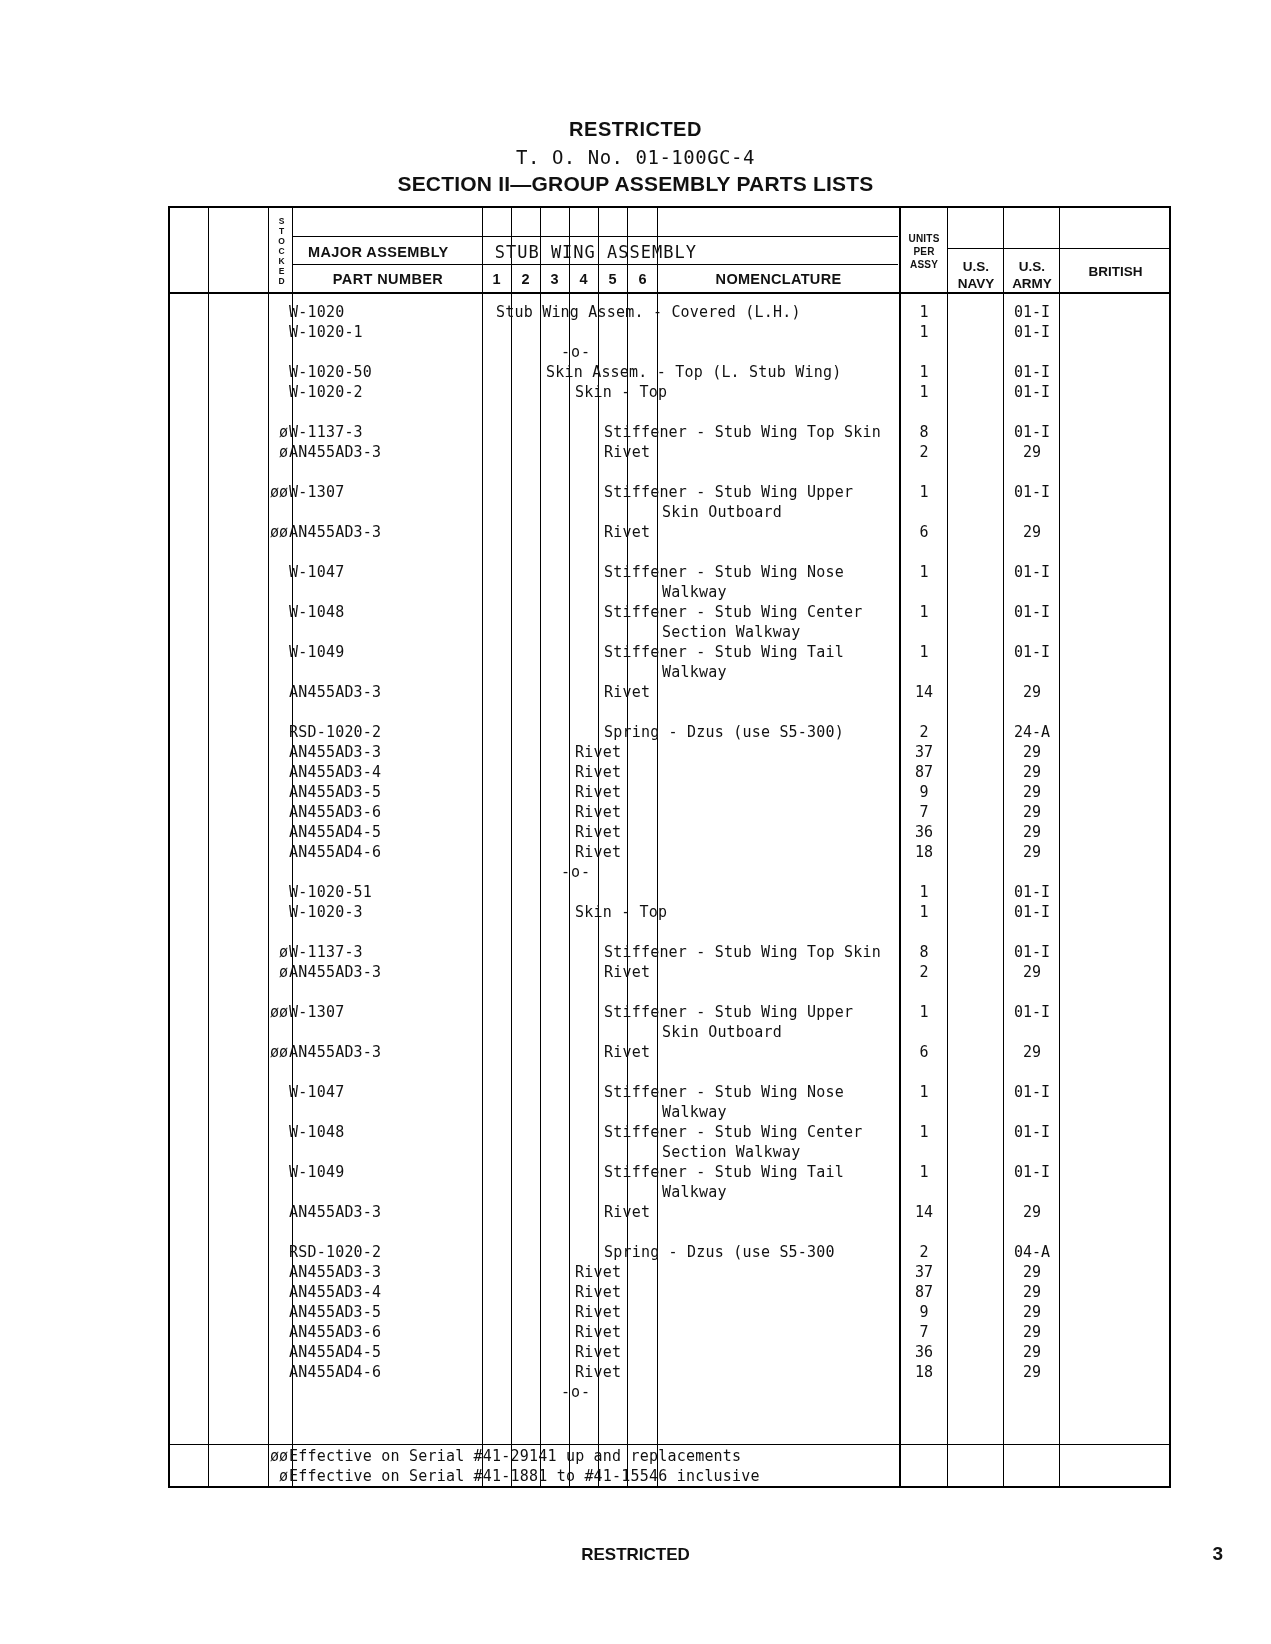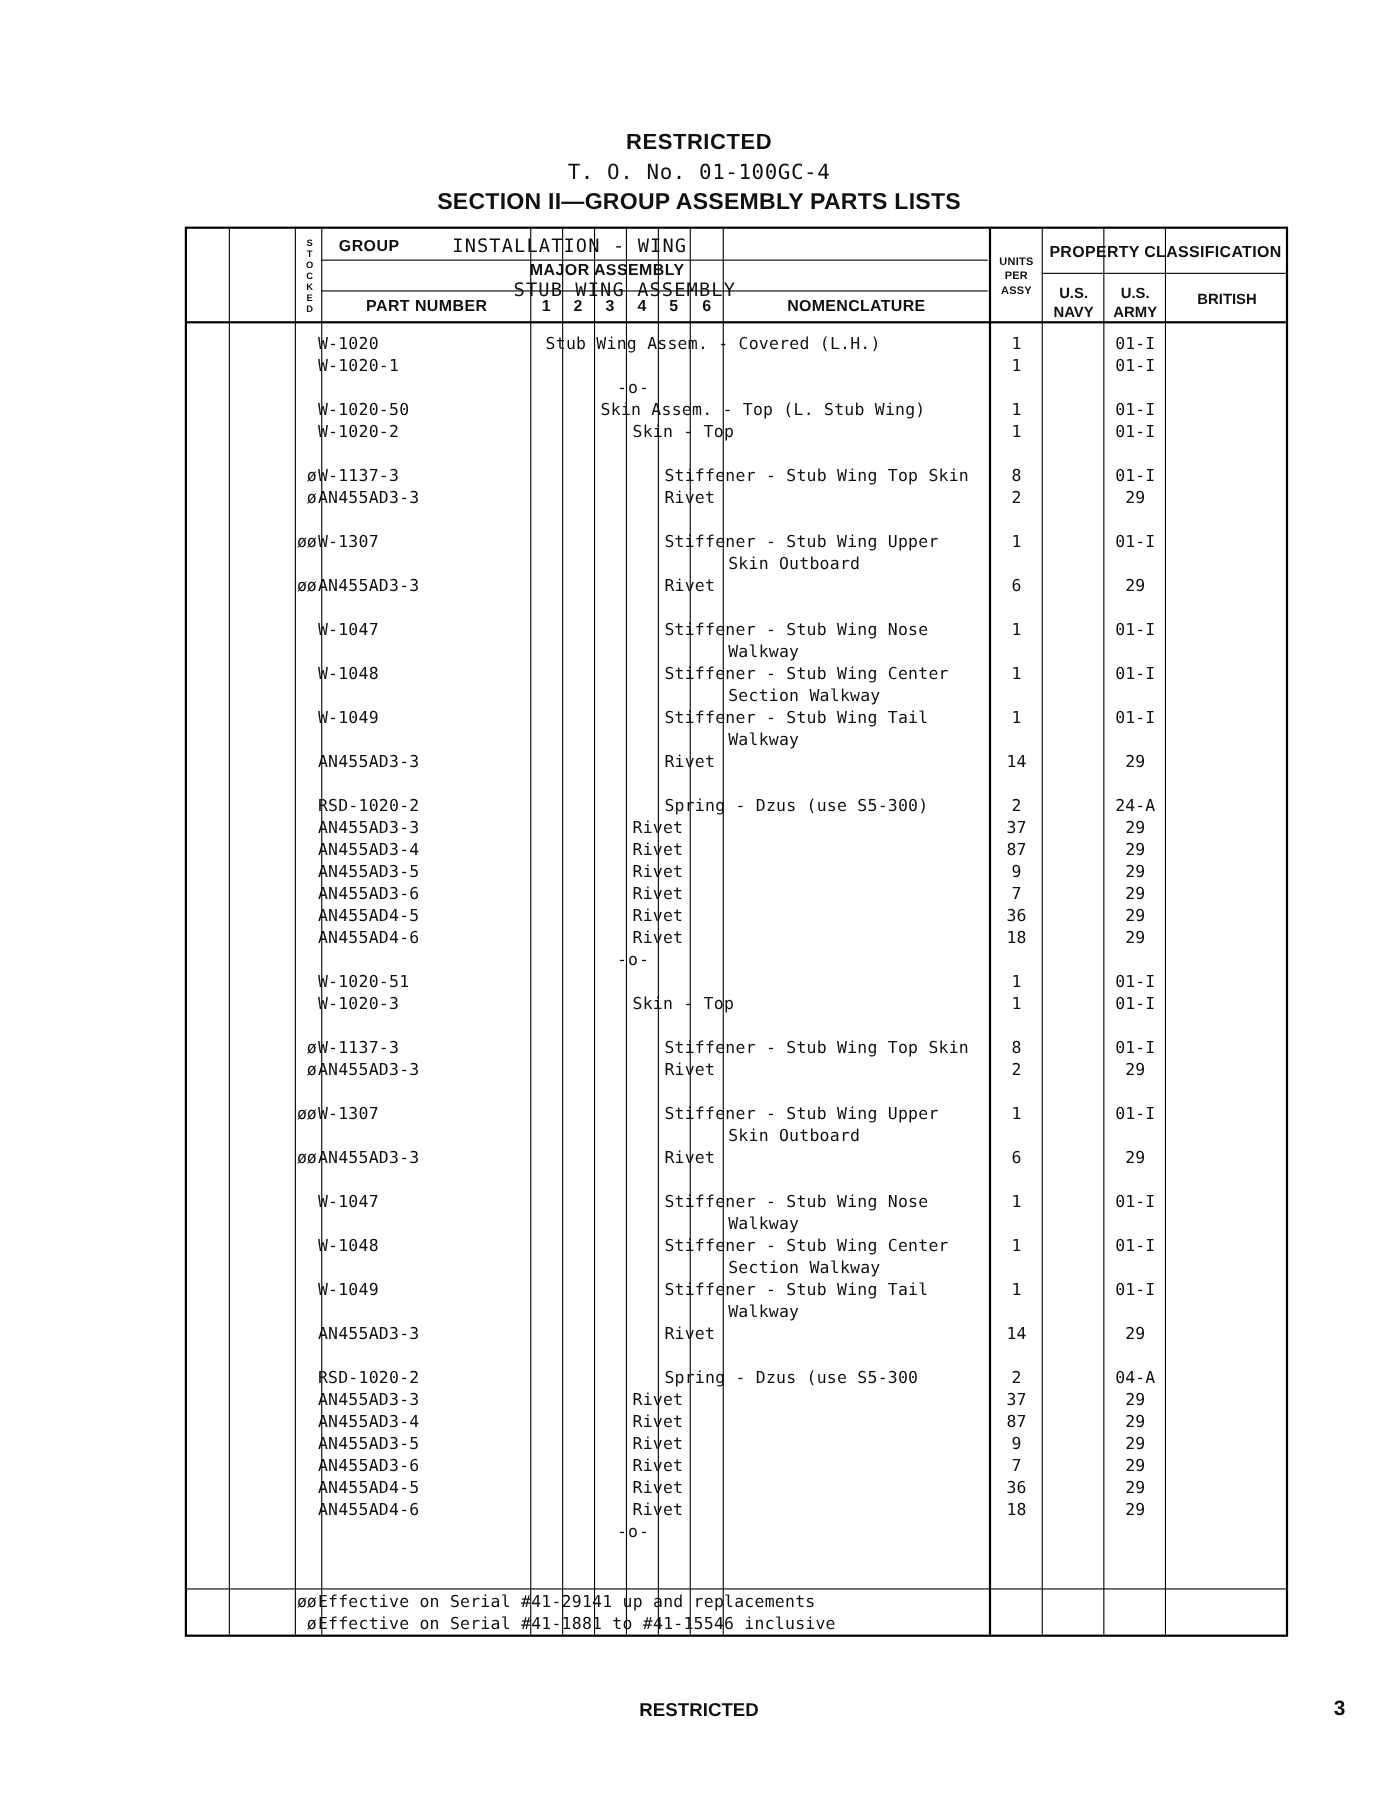--- a/index.html
+++ b/index.html
@@ -69,21 +69,21 @@
     position:absolute; left:124px; top:2px; width:606px; height:28px;
     display:flex; align-items:center;
   }
   .cell-group .lab { font-size:14.5px; font-weight:bold; padding-left:14px; letter-spacing:.4px;}
   .cell-group .val {
     font-family:"DejaVu Sans Mono", monospace;
     font-size:17px; padding-left:48px; letter-spacing:1px;
   }
   .cell-major {
     position:absolute; left:124px; top:30px; width:502px; height:28px;
-    display:flex; align-items:center;flex-direction:column;
+    display:flex; align-items:center;
   }
   .cell-major .lab { font-size:14.5px; font-weight:bold; padding-left:14px; letter-spacing:.4px;}
   .cell-major .val {
     font-family:"DejaVu Sans Mono", monospace;
     font-size:17px; padding-left:46px; letter-spacing:1px;
   }
   .cell-partnum {
     position:absolute; left:124px; top:58px; width:188px; height:26px;
     display:flex; align-items:center; justify-content:center;
     font-size:14.5px; font-weight:bold; letter-spacing:.4px;
@@ -174,24 +174,20 @@
       <div class="stocked-label">
         <span>S</span>
         <span>T</span>
         <span>O</span>
         <span>C</span>
         <span>K</span>
         <span>E</span>
         <span>D</span>
       </div>
 
-      <div class="cell-group">
-        <span class="lab">GROUP</span>
-        <span class="val">INSTALLATION - WING</span>
-      </div>
 
       <div class="cell-major">
         <span class="lab">MAJOR ASSEMBLY</span>
         <span class="val">STUB WING ASSEMBLY</span>
       </div>
 
       <div class="cell-partnum">PART NUMBER</div>
 
       <div class="idxcols">
         <div class="idxcol" style="left:0px;">1</div>
@@ -203,21 +199,20 @@
       </div>
 
       <div class="cell-nomen">NOMENCLATURE</div>
 
       <div class="cell-units">
         <span>UNITS</span>
         <span>PER</span>
         <span>ASSY</span>
       </div>
 
-      <div class="cell-prop">PROPERTY CLASSIFICATION</div>
 
       <div class="cell-navy">
         <span>U.S.</span>
         <span>NAVY</span>
       </div>
       <div class="cell-army">
         <span>U.S.</span>
         <span>ARMY</span>
       </div>
       <div class="cell-brit">BRITISH</div>

